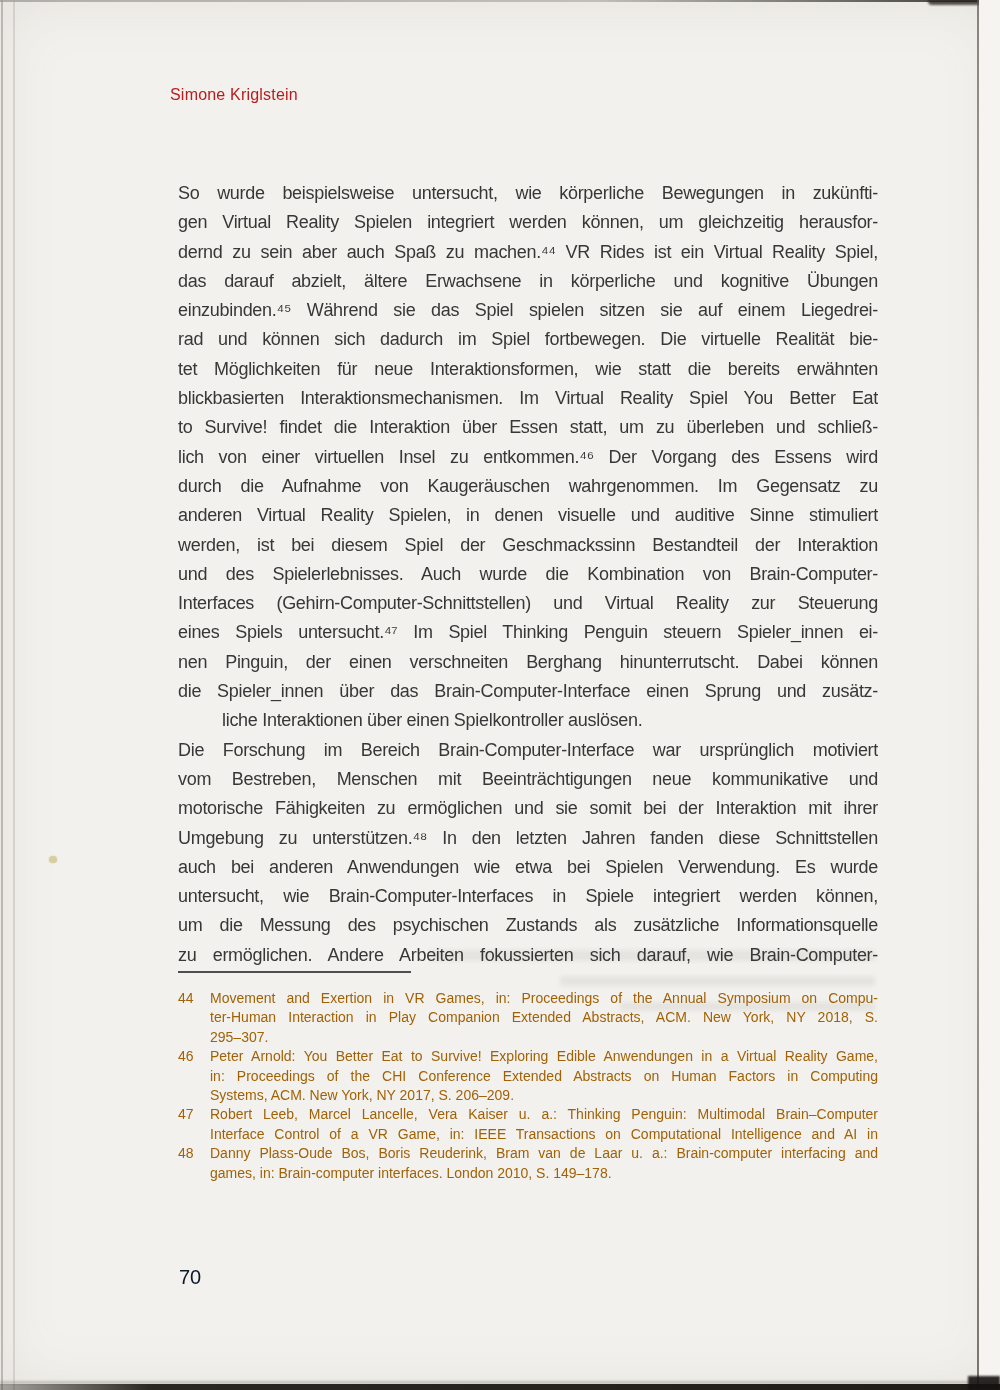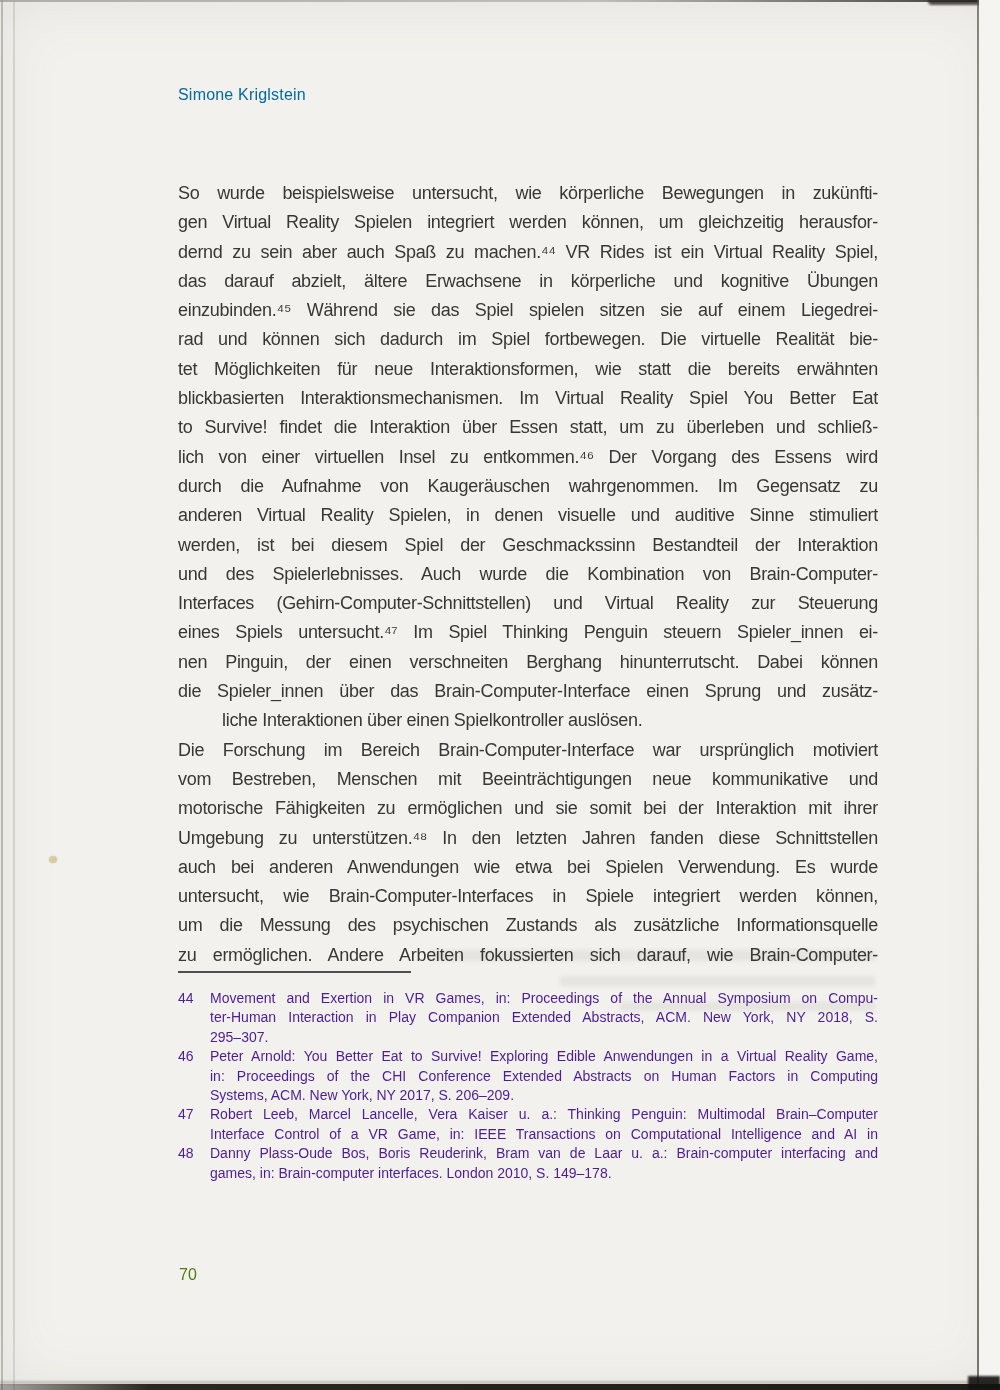--- a/index.html
+++ b/index.html
@@ -28,54 +28,54 @@
   .corner-br{bottom:0;left:968px;width:32px;height:14px;background:rgba(20,18,15,.9);filter:blur(1px);}
   .stain{top:856px;left:49px;width:8px;height:7px;border-radius:50%;
     background:#d3c795;opacity:.85;box-shadow:0 0 2px rgba(190,175,110,.6);}
   .ghost{background:rgba(125,118,110,.10);filter:blur(2px);border-radius:3px;}
   .ghost1{top:950px;left:430px;width:445px;height:11px;}
   .ghost2{top:976px;left:560px;width:315px;height:10px;}
   .ghost3{top:1002px;left:620px;width:255px;height:9px;}
 
   
   .running-head{
-    position:absolute;top:86px;left:178px;
-    font-size:16px;color:#0369a1;letter-spacing:.2px;
+    position:absolute;top:86px;left:170px;
+    font-size:16px;color:#b91c1c;letter-spacing:.2px;
   }
   .body-text{
     position:absolute;top:179px;left:178px;width:700px;
     font-size:18px;color:#373737;letter-spacing:-0.3px;
   }
   .body-text .line{
     height:29.3px;line-height:29.3px;
     text-align:justify;text-align-last:justify;
     white-space:normal;overflow:hidden;
   }
   .body-text .line.end{text-align-last:left;margin-left:44px;}
 
   .footnote-rule{
     position:absolute;top:971px;left:178px;width:233px;height:2px;
     background:#4e4e4e;
   }
   .footnotes{
     position:absolute;top:989px;left:178px;width:700px;
-    font-size:14px;color:#4c1d95;
+    font-size:14px;color:#a16207;
   }
   .footnote{display:flex;}
   .fn-num{width:32px;flex:0 0 32px;line-height:19.4px;}
   .fn-lines{flex:1;}
   .fn-lines .line{
     height:19.4px;line-height:19.4px;
     text-align:justify;text-align-last:justify;overflow:hidden;
   }
   .fn-lines .line.end{text-align-last:left;}
 
   .page-number{
     position:absolute;top:1266px;left:179px;
-    font-size:16px;color:#4d7c0f;
+    font-size:20px;color:#0f172a;
   }
 </style>
 </head>
 <body>
 
 <div class="page">
 
   <div class="artifact top-edge"></div>
   <div class="artifact top-right-smudge"></div>
   <div class="artifact left-line-a"></div>

